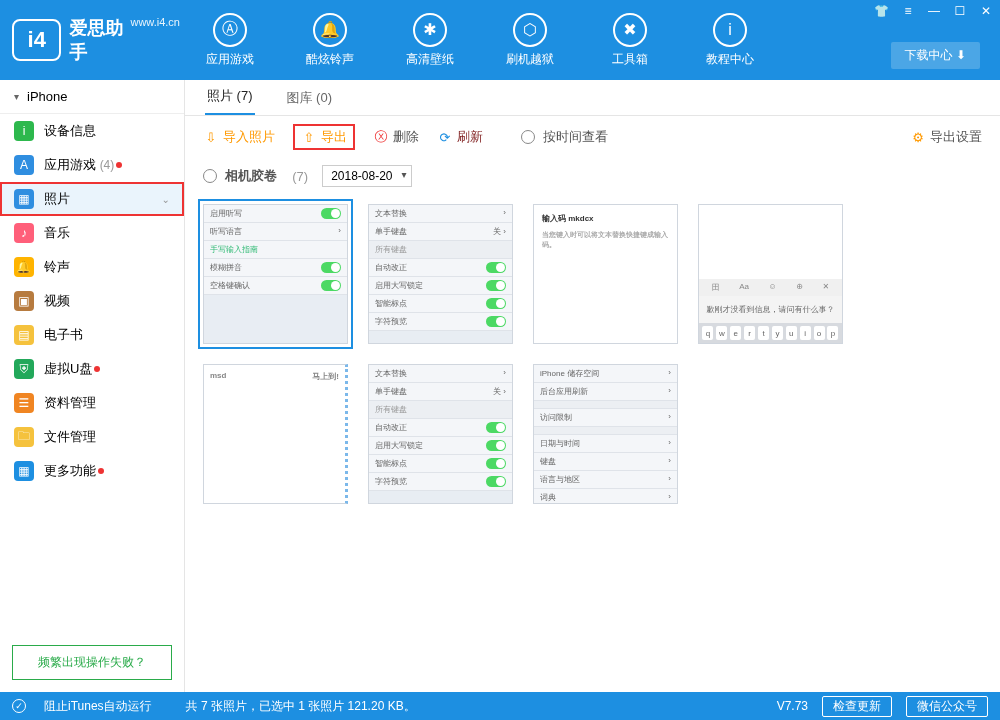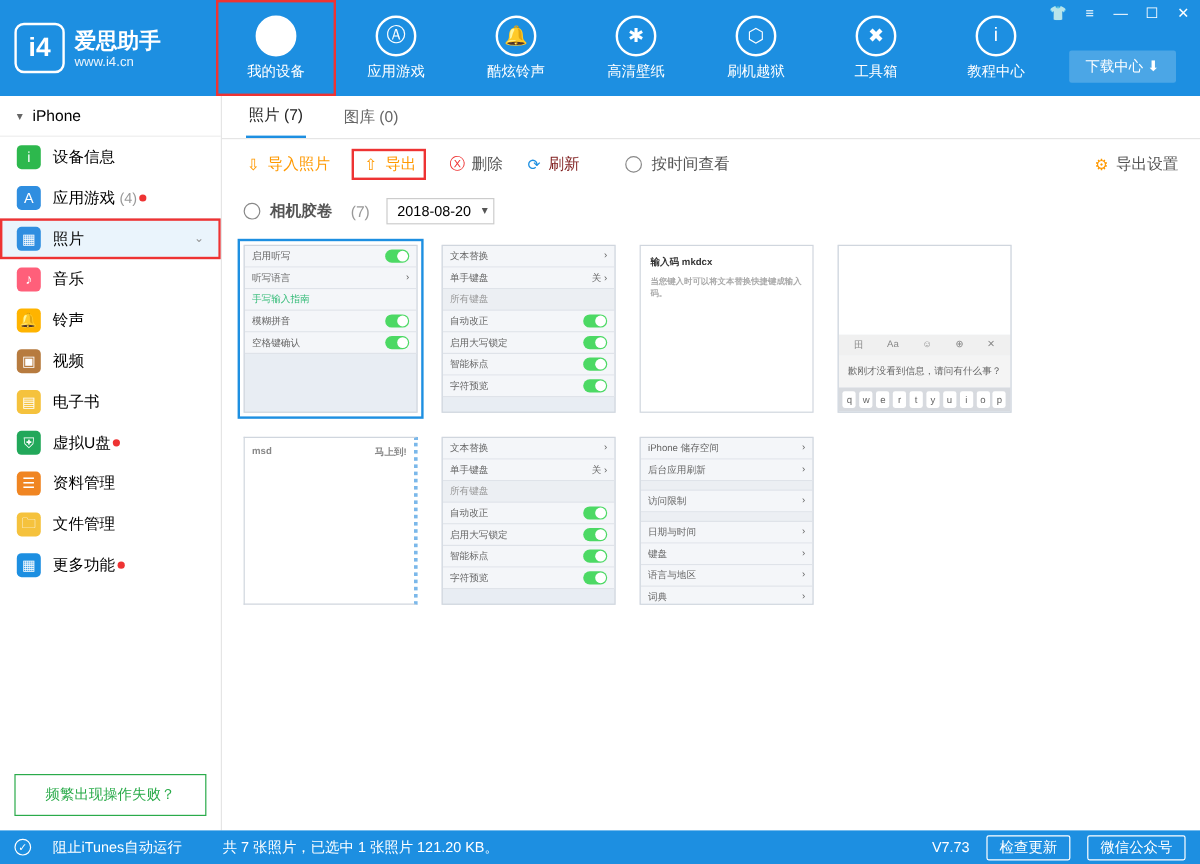--- a/index.html
+++ b/index.html
@@ -2,22 +2,22 @@
 <html><head>
 <meta charset="utf-8">
 <style>
   * { box-sizing: border-box; margin: 0; padding: 0; font-family: "Microsoft YaHei", Arial, sans-serif; }
   body { width: 1000px; height: 720px; overflow: hidden; background: #fff; }
   .app { width: 1000px; height: 720px; display: flex; flex-direction: column; }
 
   
   .header { height: 80px; background: linear-gradient(#1d8fe1,#1d8fe1); display: flex; align-items: stretch; position: relative; }
   .logo { width: 180px; display: flex; align-items: center; padding-left: 12px; color: #fff; }
-  .logo-badge { width: 42px; height: 42px; border: 2px solid #fff; border-radius: 8px; display: flex; align-items: center; justify-content: center; font-weight: bold; font-size: 22px; margin-right: 8px; }
-  .logo-text { display: flex; flex-direction: column; }
+  .logo-badge { width: 54px; height: 42px; border: 2px solid #fff; border-radius: 8px; display: flex; align-items: center; justify-content: center; font-weight: bold; font-size: 22px; margin-right: 8px; }
+  .logo-text { display: flex; flex-direction: row; }
   .logo-title { font-size: 18px; font-weight: bold; }
   .logo-sub { font-size: 11px; opacity: .9; }
   .nav { display: flex; }
   .nav-item { width: 100px; display: flex; flex-direction: column; align-items: center; justify-content: center; color: #fff; font-size: 12px; cursor: pointer; position: relative; }
   .nav-icon { width: 34px; height: 34px; border: 2px solid #fff; border-radius: 50%; margin-bottom: 4px; display: flex; align-items: center; justify-content: center; font-size: 16px; }
   .nav-item.active .nav-icon { background: #fff; color: #1d8fe1; }
   .nav-item.active { color: #fff; }
   .red-box { border: 2px solid #e33; }
 
   .win-ctrls { position: absolute; top: 4px; right: 6px; display: flex; gap: 10px; color: #fff; font-size: 12px; }
@@ -84,24 +84,20 @@
 
   <div class="header">
     <div class="logo">
       <div class="logo-badge">i4</div>
       <div class="logo-text">
         <div class="logo-title">爱思助手</div>
         <div class="logo-sub">www.i4.cn</div>
       </div>
     </div>
     <div class="nav">
-      <div class="nav-item active red-box">
-        <div class="nav-icon"></div>
-        <div>我的设备</div>
-      </div>
       <div class="nav-item">
         <div class="nav-icon">Ⓐ</div>
         <div>应用游戏</div>
       </div>
       <div class="nav-item">
         <div class="nav-icon">🔔</div>
         <div>酷炫铃声</div>
       </div>
       <div class="nav-item">
         <div class="nav-icon">✱</div>

